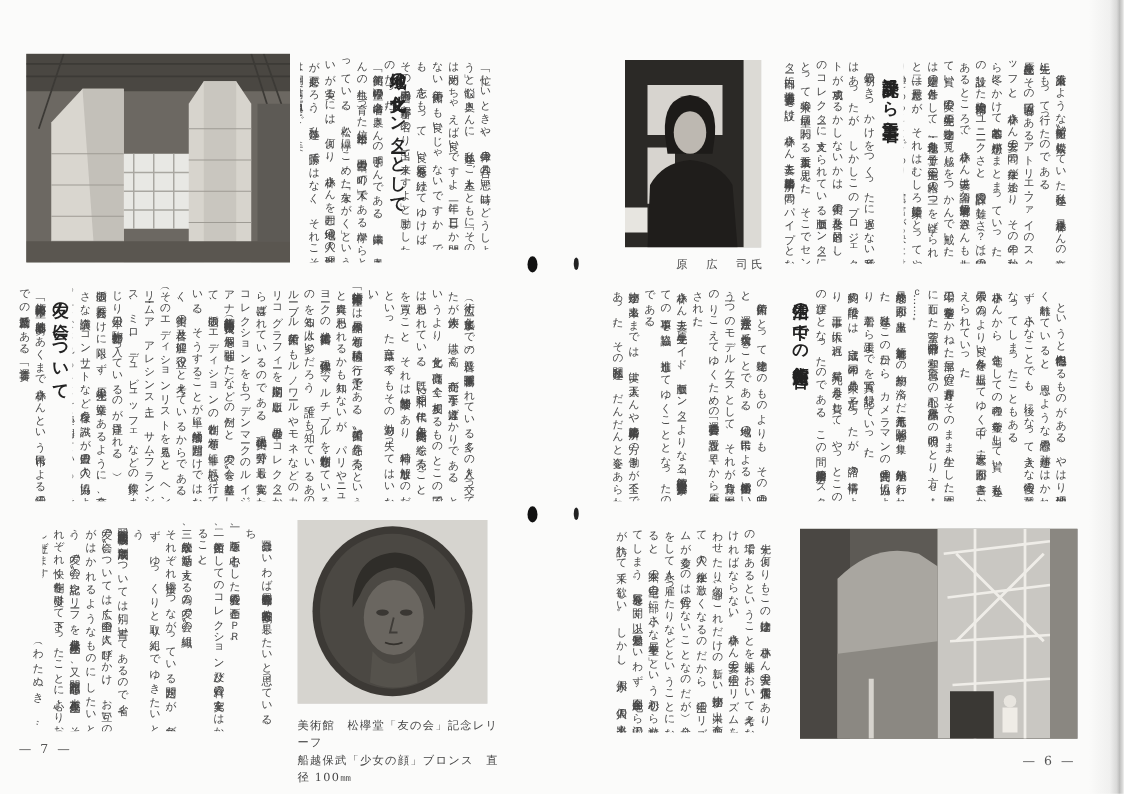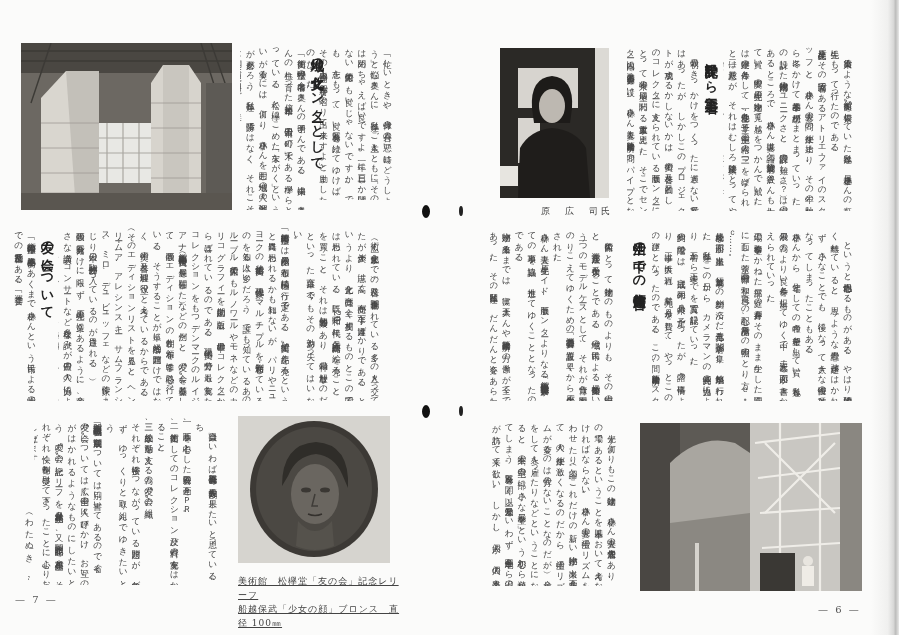--- a/index.html
+++ b/index.html
@@ -103,21 +103,21 @@
     <path d="M44 70 Q44 28 78 26 Q112 28 110 72 L104 58 Q96 40 78 38 Q58 40 50 60 Z" fill="#2f2d29"></path>
     <ellipse cx="77" cy="78" rx="24" ry="30" fill="#6a6660"></ellipse>
     <ellipse cx="68" cy="74" rx="5" ry="2.5" fill="#3a3733"></ellipse>
     <ellipse cx="87" cy="74" rx="5" ry="2.5" fill="#3a3733"></ellipse>
     <path d="M77 78 L74 90 L80 90" stroke="#3f3c38" stroke-width="1.5" fill="none"></path>
     <path d="M70 98 Q77 101 84 98" stroke="#34312d" stroke-width="1.5" fill="none"></path>
     <path d="M60 105 Q77 125 94 105 L96 130 Q77 138 58 130 Z" fill="#55524c"></path>
   </svg>
 </div>
 
-<div class="caption" style="left:238px;top:574px;width:170px;line-height:14px;text-decoration:underline;">
+<div class="caption" style="left:238px;top:574px;width:170px;line-height:14px;">
   <div>美術館　松欅堂「友の会」記念レリーフ</div>
   <div>船越保武「少女の顔」ブロンス　直径 100㎜</div>
 </div>
 
 <div class="pageno" style="left:15px;top:594px;">— 7 —</div>
 
 <div class="hole" style="left:422px;top:205px;"></div>
 <div class="hole light" style="left:459px;top:206px;"></div>
 <div class="hole" style="left:422px;top:405px;"></div>
 <div class="hole light" style="left:459px;top:406px;"></div>

